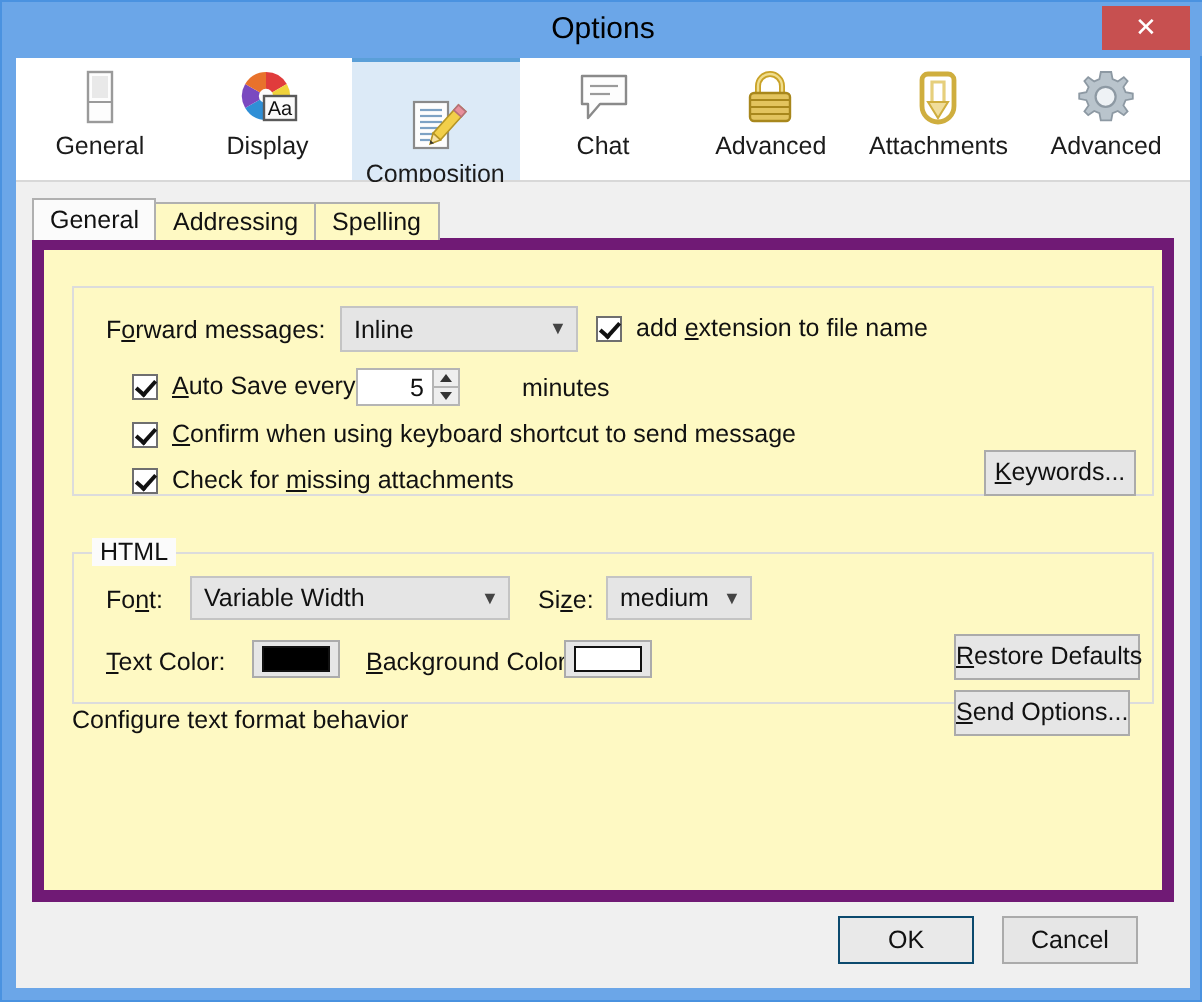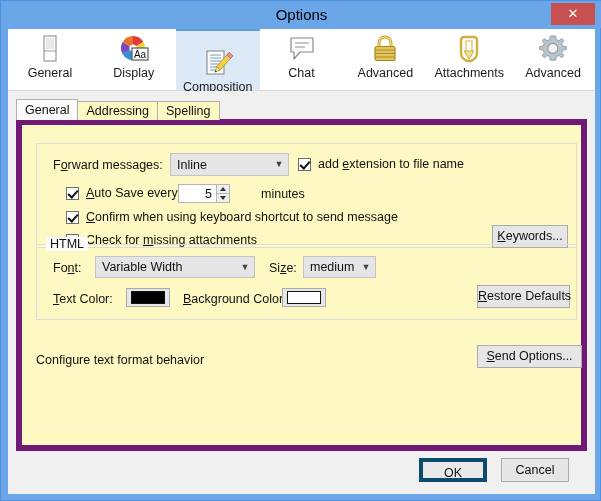--- a/index.html
+++ b/index.html
@@ -164,21 +164,21 @@
   .group-title {
     position: absolute;
     top: -8px;
     left: 9px;
     background: #fbfbfb;
     padding: 0 4px;
     font-size: 12.5px;
     color: #111;
   }
   #group-general { left: 14px; top: 18px;  width: 541px; height: 105px; }
-  #group-html    { left: 14px; top: 119px; width: 541px; height: 76px;  }
+  #group-html    { left: 14px; top: 151px; width: 541px; height: 76px;  }
 
   
   .lbl {
     position: absolute;
     font-size: 12.5px;
     color: #111;
     white-space: nowrap;
   }
   u { text-decoration: underline; }
 
@@ -288,21 +288,21 @@
     border: 1px solid #ababab;
     box-sizing: border-box;
     font-size: 12.5px;
     color: #111;
     text-align: center;
     cursor: pointer;
     white-space: nowrap;
   }
   .btn.focus {
     background: #e9e9e9;
-    border: 4px solid #0c4a6e;
+    border: 1px solid #0c4a6e;
   }
 
   .swatch-btn {
     position: absolute;
     background: #e6e6e6;
     border: 1px solid #ababab;
     box-sizing: border-box;
     display: flex;
     align-items: center;
     justify-content: center;
@@ -513,21 +513,21 @@
 
         <div class="swatch-btn" style="left:245px; top:43px; width:44px; height:19px;">
           <span class="sw" id="bg-color-swatch" style="background: rgb(255, 255, 255);"></span>
         </div>
 
         <div class="btn" style="left:440px; top:40px; width:93px; height:23px; line-height:21px;"><span></span><u>R</u><span>estore Defaults</span></div>
       </div>
 
       <div class="lbl" style="left:14px; top:228px;">Configure text format behavior</div>
 
-      <div class="btn" style="left:455px; top:220px; width:105px; height:23px; line-height:21px;"><span></span><u>S</u><span>end Options...</span></div>
+      <div class="btn" style="left:455px; top:220px; width:88px; height:23px; line-height:21px;"><span></span><u>S</u><span>end Options...</span></div>
 
     </div>
   </div>
 
   <div class="btn focus" id="ok-button">OK</div>
   <div class="btn" id="cancel-button">Cancel</div>
 
 </div>
 
 </body></html>

